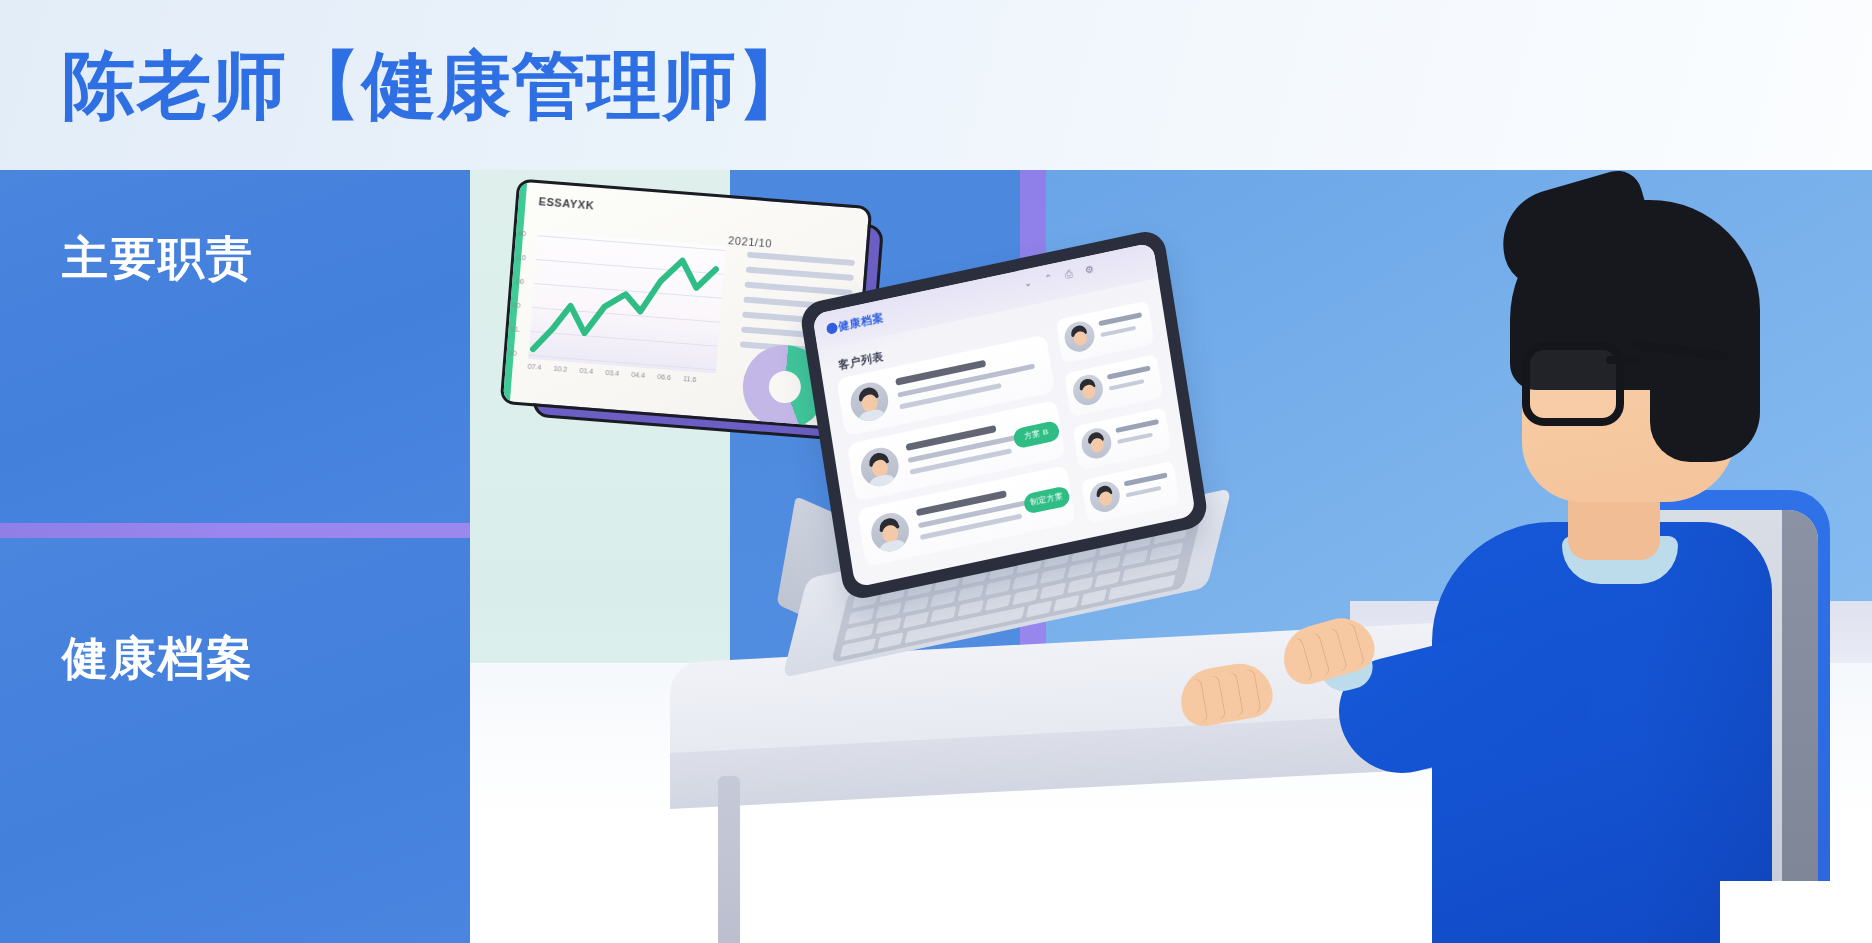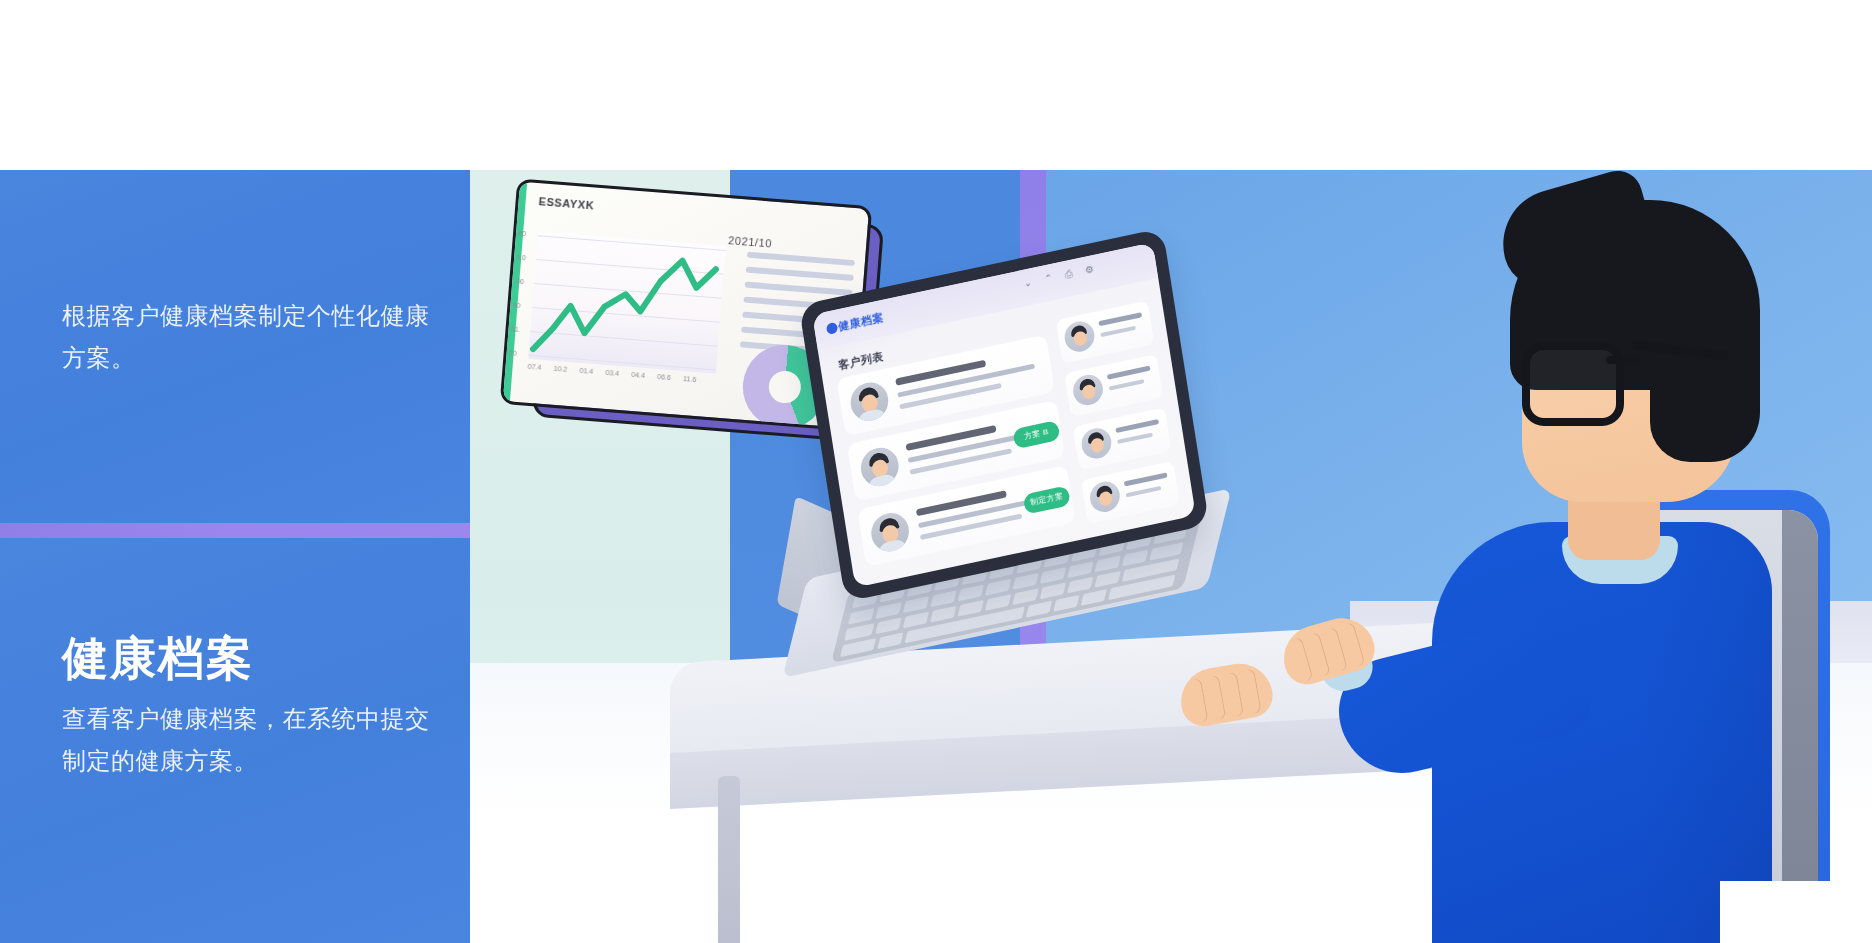--- a/index.html
+++ b/index.html
@@ -199,32 +199,34 @@
   .collar{position:absolute;left:392px;top:366px;width:116px;height:48px;background:#bcdcec;
     border-radius:10px 10px 40px 40px;}
 
   .white-notch{position:absolute;right:0;bottom:0;width:152px;height:62px;background:#ffffff;}
 </style>
 </head>
 <body>
 
 <div class="stage">
 
+  <div class="header-band">
+    <div class="page-title">陈老师【健康管理师】</div>
+  </div>
 
   <div class="left-col">
 
     <div class="panel panel-a">
-      <div class="sec-body sec1-body">根据客户健康档案制定个性化健康方案。</div>
+      <div class="sec-head sec1-head">主要职责</div>
     </div>
 
     <div class="panel-divider"></div>
 
     <div class="panel panel-b">
       <div class="sec-head sec2-head">健康档案</div>
-      <div class="sec-body sec2-body">查看客户健康档案，在系统中提交制定的健康方案。</div>
     </div>
 
   </div>
 
   <div class="scene">
     <div class="scene-bg"></div>
     <div class="bg-mint"></div>
     <div class="bg-blue1"></div>
     <div class="bg-purple-stripe"></div>
     <div class="bg-blue2"></div>

